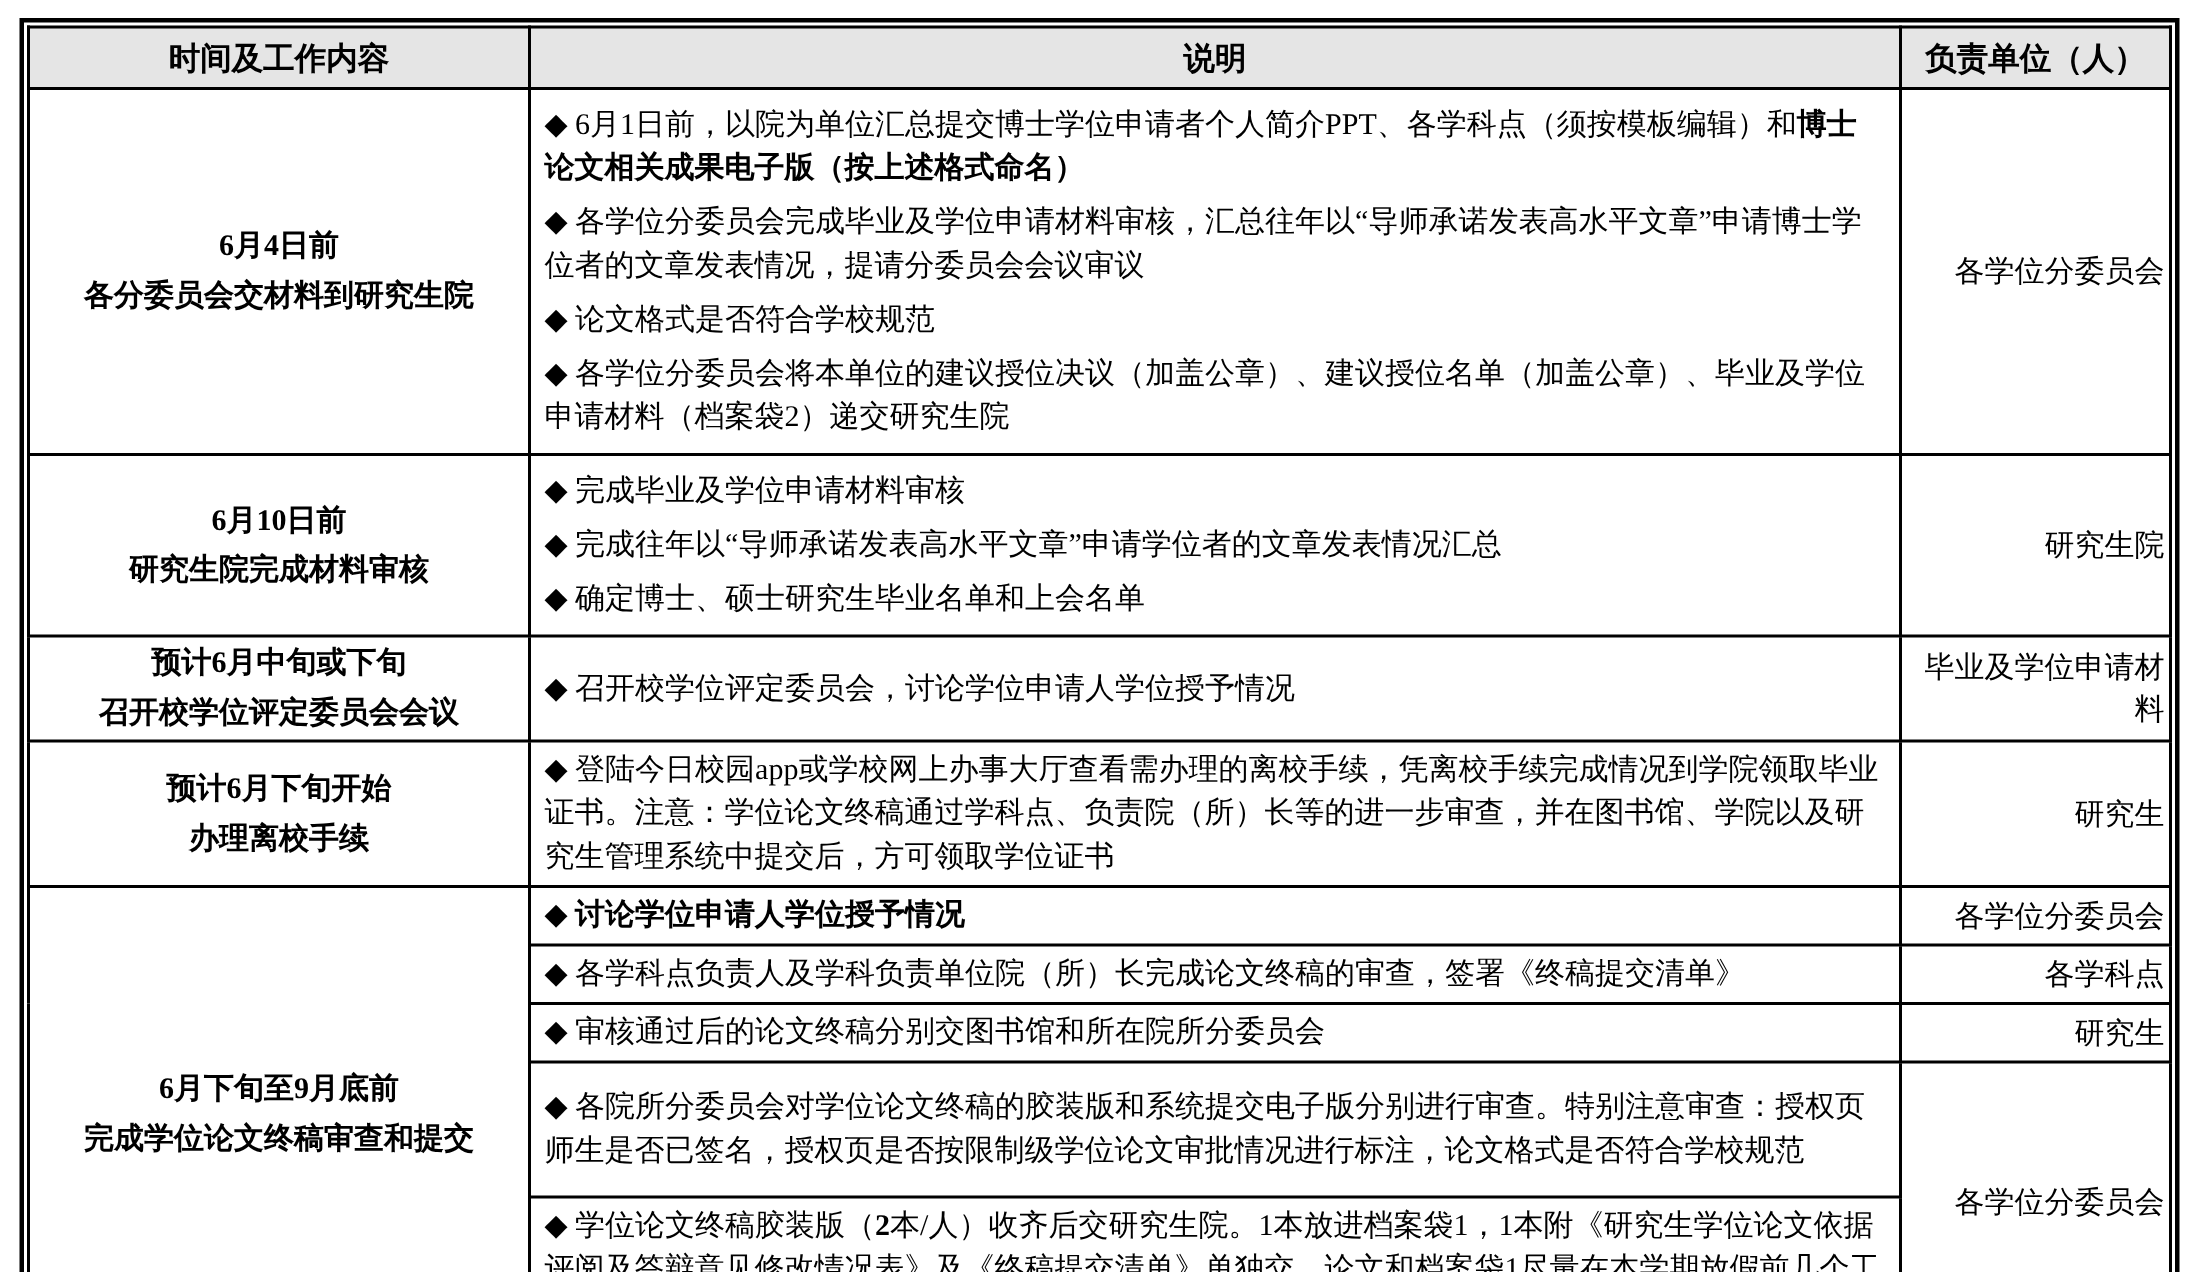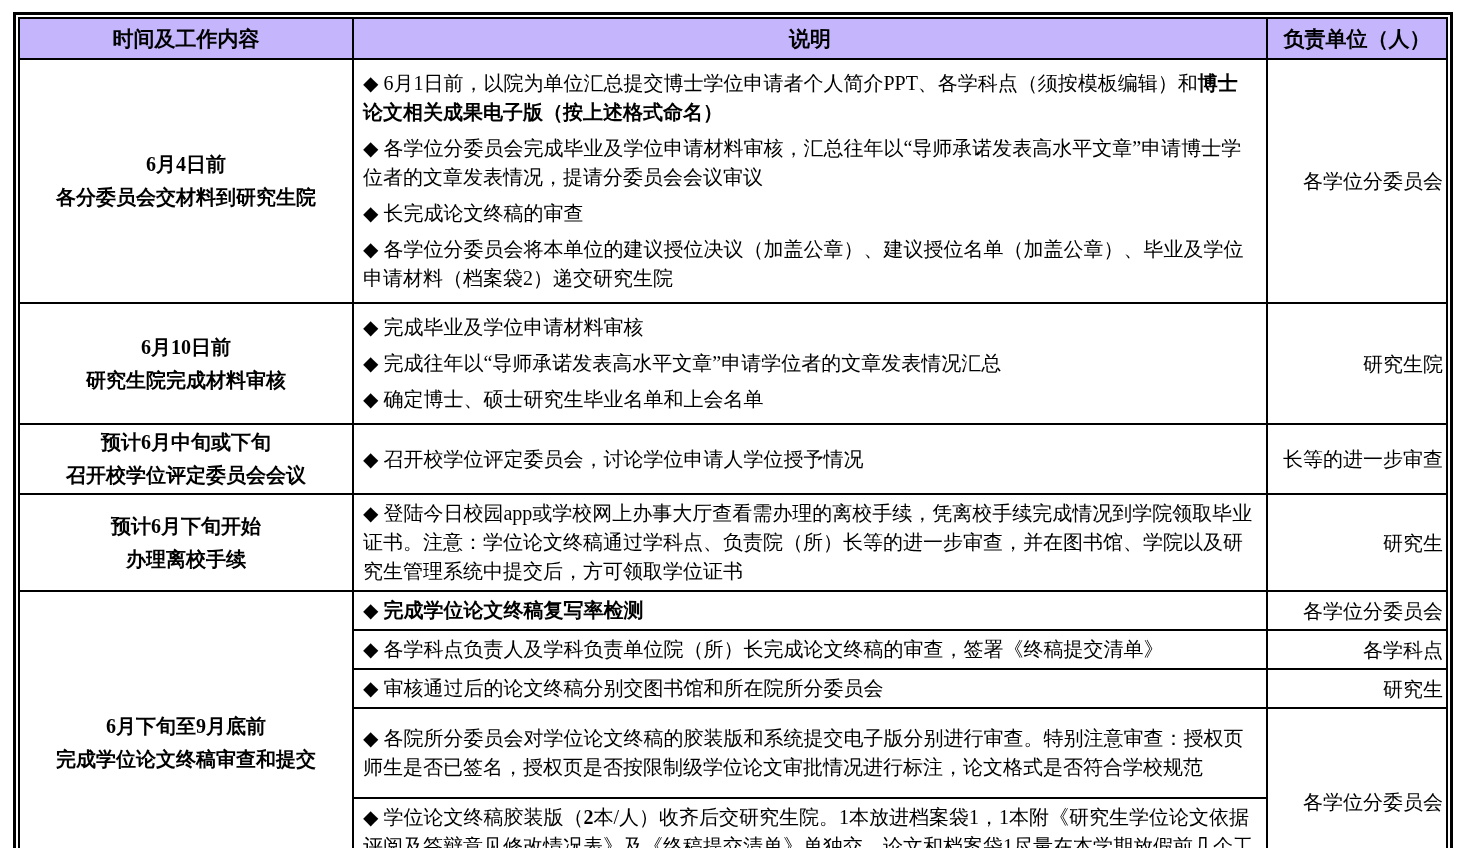--- a/index.html
+++ b/index.html
@@ -29,21 +29,21 @@
     border: 2px solid #000000;
   }
   col.c-time { width: 334px; }
   col.c-resp { width: 180px; }
   th, td {
     border: 2px solid #000000;
     vertical-align: middle;
     box-sizing: border-box;
   }
   th {
-    background: #c4b5fd;
+    background: #e5e5e5;
     font-weight: bold;
     font-size: 21px;
     height: 41px;
     text-align: center;
     padding: 2px 4px;
   }
   td.time {
     text-align: center;
     font-weight: bold;
     font-size: 20px;
@@ -101,21 +101,21 @@
       <tbody>
 
         <tr class="r1">
           <td class="time">
             <div>6月4日前</div>
             <div>各分委员会交材料到研究生院</div>
           </td>
           <td class="desc">
             <p><span>◆ 6月1日前，以院为单位汇总提交博士学位申请者个人简介PPT、各学科点（须按模板编辑）和</span><strong>博士论文相关成果电子版（按上述格式命名）</strong></p>
             <p><span>◆ 各学位分委员会完成毕业及学位申请材料审核，汇总往年以“导师承诺发表高水平文章”申请博士学位者的文章发表情况，提请分委员会会议审议</span></p>
-            <p><span>◆ 长完成论文终稿的审查</span></p>
+            <p><span>◆ 论文格式是否符合学校规范</span></p>
             <p><span>◆ 各学位分委员会将本单位的建议授位决议（加盖公章）、建议授位名单（加盖公章）、毕业及学位申请材料（档案袋2）递交研究生院</span></p>
           </td>
           <td class="resp">各学位分委员会</td>
         </tr>
 
         <tr class="r2">
           <td class="time">
             <div>6月10日前</div>
             <div>研究生院完成材料审核</div>
           </td>
@@ -128,41 +128,41 @@
         </tr>
 
         <tr class="r3">
           <td class="time">
             <div>预计6月中旬或下旬</div>
             <div>召开校学位评定委员会会议</div>
           </td>
           <td class="desc one">
             <p><span>◆ 召开校学位评定委员会，讨论学位申请人学位授予情况</span></p>
           </td>
-          <td class="resp">长等的进一步审查</td>
+          <td class="resp">毕业及学位申请材料</td>
         </tr>
 
         <tr class="r4">
           <td class="time">
             <div>预计6月下旬开始</div>
             <div>办理离校手续</div>
           </td>
           <td class="desc one">
             <p><span>◆ 登陆今日校园app或学校网上办事大厅查看需办理的离校手续，凭离校手续完成情况到学院领取毕业证书。注意：学位论文终稿通过学科点、负责院（所）长等的进一步审查，并在图书馆、学院以及研究生管理系统中提交后，方可领取学位证书</span></p>
           </td>
           <td class="resp">研究生</td>
         </tr>
 
         <tr class="r5a">
           <td class="time" rowspan="5">
             <div>6月下旬至9月底前</div>
             <div>完成学位论文终稿审查和提交</div>
           </td>
           <td class="desc one">
-            <p><strong>◆ 完成学位论文终稿复写率检测</strong></p>
+            <p><strong>◆ 讨论学位申请人学位授予情况</strong></p>
           </td>
           <td class="resp">各学位分委员会</td>
         </tr>
         <tr class="r5b">
           <td class="desc one">
             <p><span>◆ 各学科点负责人及学科负责单位院（所）长完成论文终稿的审查，签署《终稿提交清单》</span></p>
           </td>
           <td class="resp">各学科点</td>
         </tr>
         <tr class="r5c">

